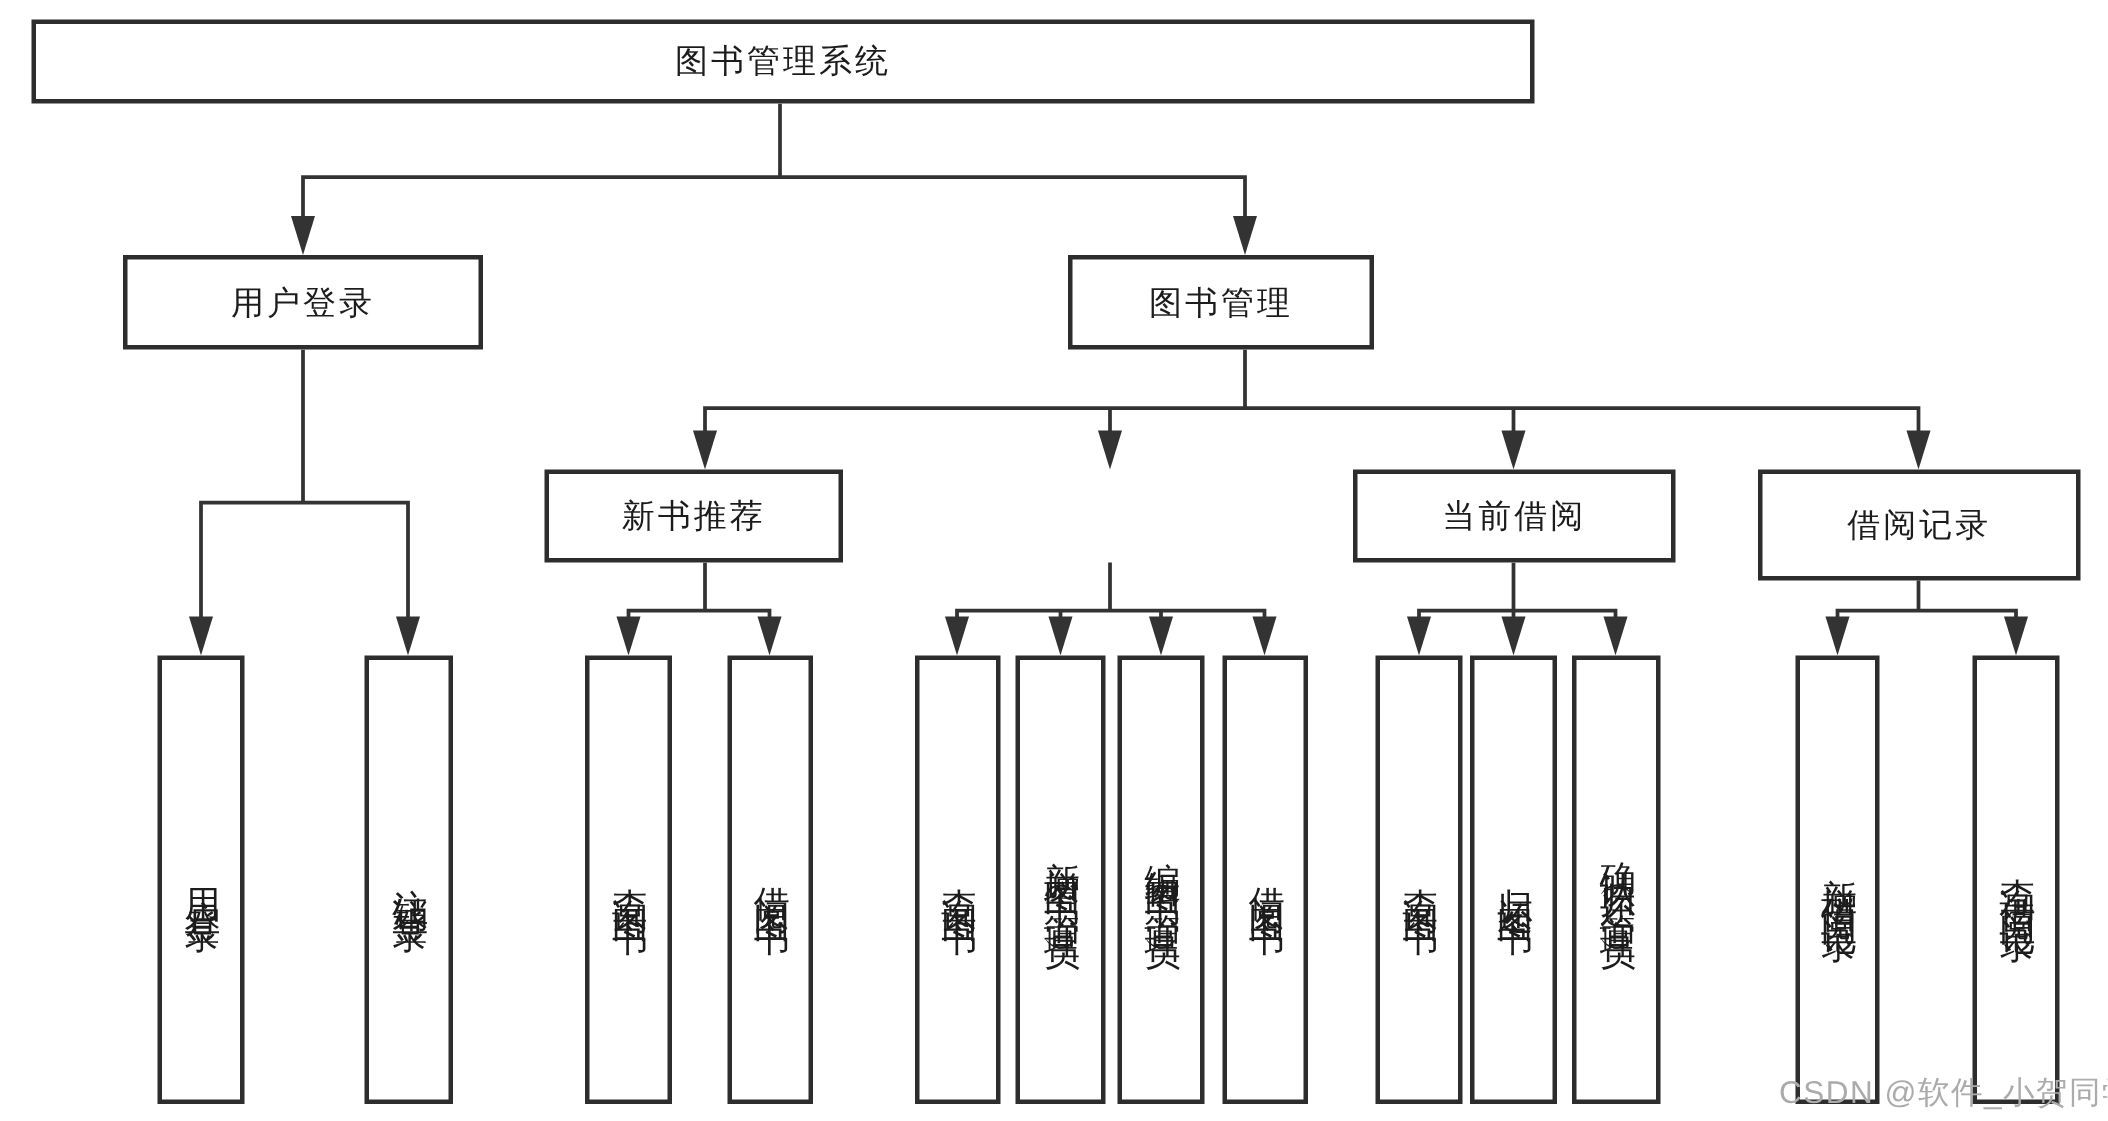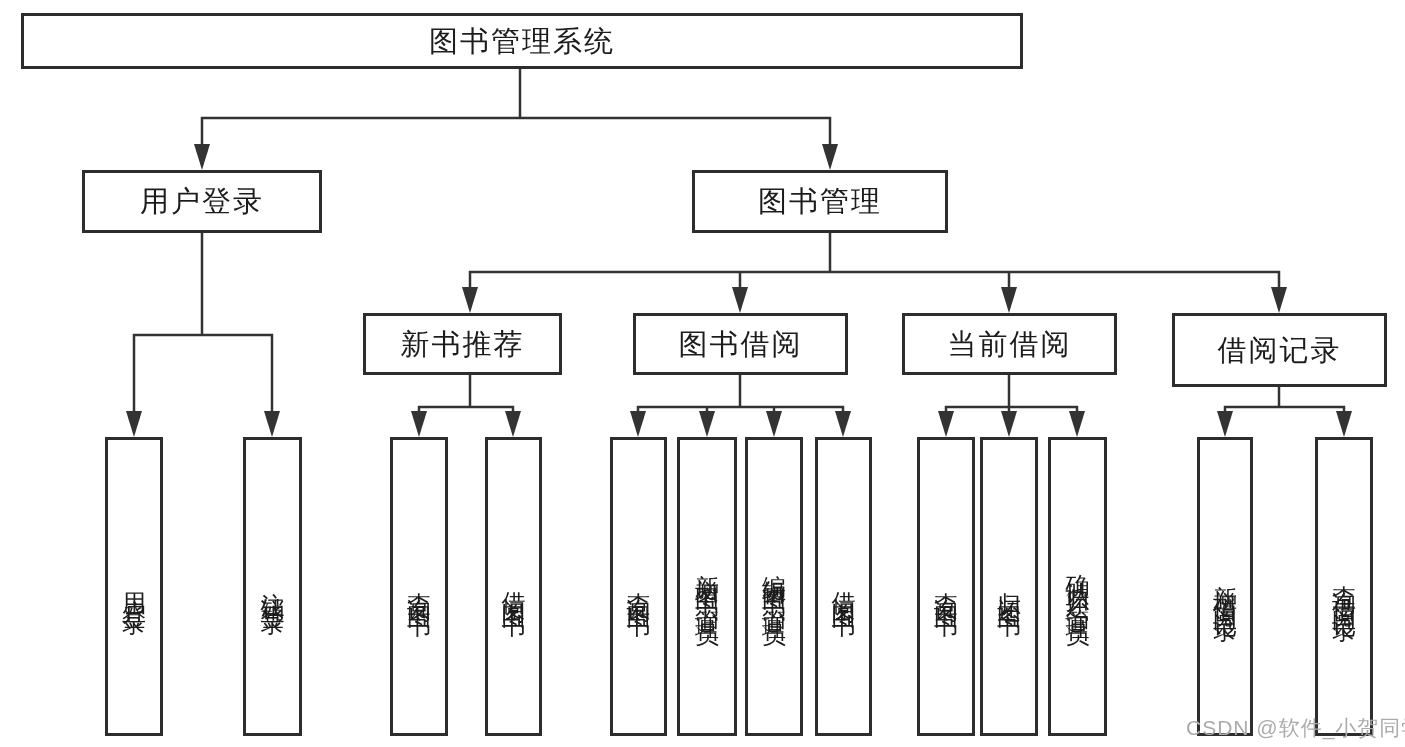--- a/index.html
+++ b/index.html
@@ -25,21 +25,21 @@
   .node {
     position: absolute;
     background: #ffffff;
     border: 3px solid #2d2d2d;
     display: flex;
     align-items: center;
     justify-content: center;
     color: #1c1c1c;
   }
   .node-h .label {
-    font-size: 29px;
+    font-size: 22px;
     letter-spacing: 2px;
     white-space: nowrap;
     line-height: 1;
   }
   .node-v .label {
     writing-mode: vertical-rl;
     text-orientation: upright;
     font-size: 24px;
     letter-spacing: 7px;
     line-height: 1;
@@ -112,29 +112,26 @@
     </g>
   </svg>
 
   <div class="node node-h" style="left:21px; top:13px; width:1002px; height:56px;">
     <span class="label">图书管理系统</span>
   </div>
 
   <div class="node node-h" style="left:82px; top:170px; width:240px; height:63px;">
     <span class="label">用户登录</span>
   </div>
-  <div class="node node-h" style="left:692px; top:170px; width:256px; height:63px;">
+  <div class="node node-h" style="left:712px; top:170px; width:204px; height:63px;">
     <span class="label">图书管理</span>
   </div>
 
   <div class="node node-h" style="left:363px; top:313px; width:199px; height:62px;">
     <span class="label">新书推荐</span>
-  </div>
-  <div class="node node-h" style="left:633px; top:313px; width:215px; height:62px;">
-    <span class="label">图书借阅</span>
   </div>
   <div class="node node-h" style="left:902px; top:313px; width:215px; height:62px;">
     <span class="label">当前借阅</span>
   </div>
   <div class="node node-h" style="left:1172px; top:313px; width:215px; height:74px;">
     <span class="label">借阅记录</span>
   </div>
 
   <div class="node node-v" style="left:105px; top:437px; width:58px; height:299px;">
     <span class="label">用户登录</span>

